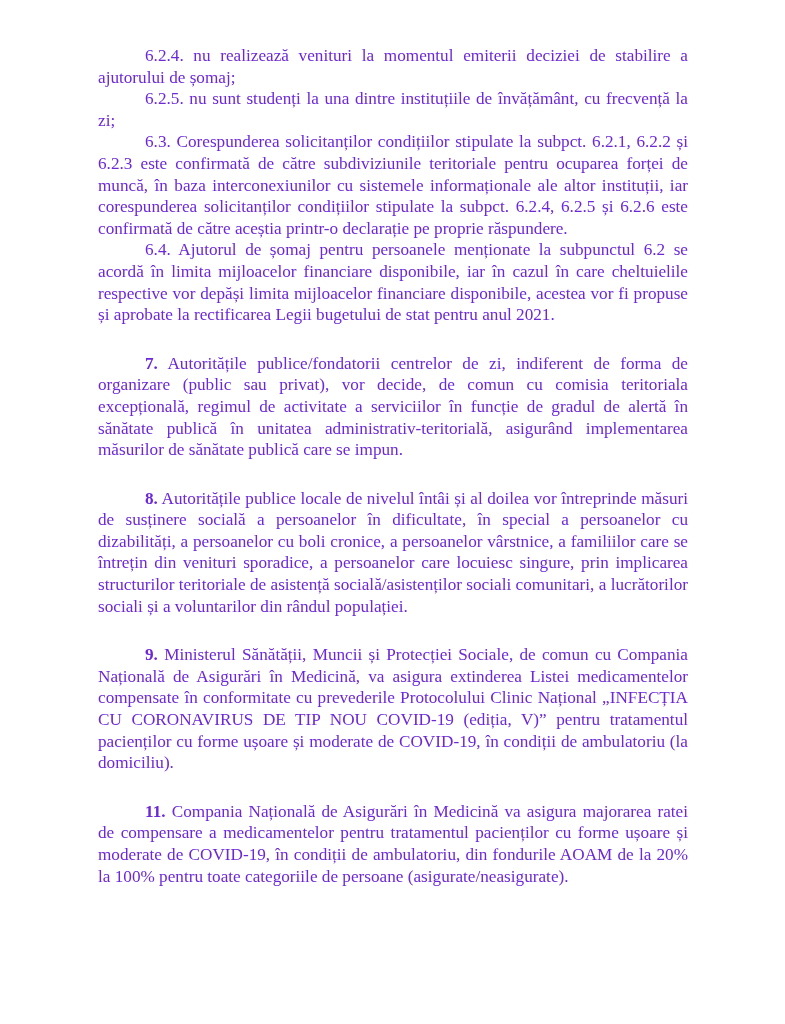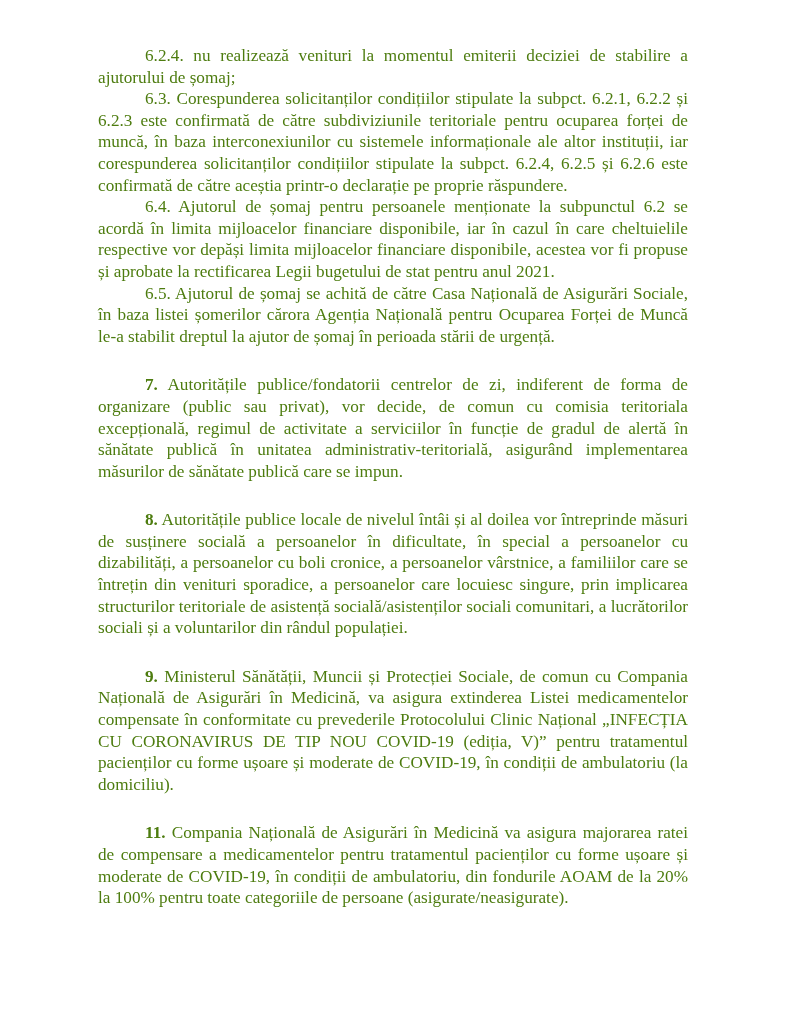--- a/index.html
+++ b/index.html
@@ -5,35 +5,35 @@
   html, body { margin: 0; padding: 0; background: #ffffff; }
   body { width: 785px; height: 1024px; overflow: hidden; position: relative; }
   .page {
     position: absolute;
     left: 98px;
     top: 45px;
     width: 590px;
     font-family: "Liberation Serif", "DejaVu Serif", serif;
     font-size: 17.2px;
     line-height: 21.6px;
-    color: #4d7c0f;
+    color: #6d28d9;
     text-align: justify;
   }
   .page p { margin: 0; text-indent: 47px; }
   .page p.gap { margin-top: 27px; }
   .num { font-weight: bold; }
 </style>
 </head>
 <body>
 
 <div class="page">
   <p><span>6.2.4. nu realizează venituri la momentul emiterii deciziei de stabilire a ajutorului de șomaj;</span></p>
+  <p><span>6.2.5. nu sunt studenți la una dintre instituțiile de învățământ, cu frecvență la zi;</span></p>
   <p><span>6.3. Corespunderea solicitanților condițiilor stipulate la subpct. 6.2.1, 6.2.2 și 6.2.3 este confirmată de către subdiviziunile teritoriale pentru ocuparea forței de muncă, în baza interconexiunilor cu sistemele informaționale ale altor instituții, iar corespunderea solicitanților condițiilor stipulate la subpct. 6.2.4, 6.2.5 și 6.2.6 este confirmată de către aceștia printr-o declarație pe proprie răspundere.</span></p>
   <p><span>6.4. Ajutorul de șomaj pentru persoanele menționate la subpunctul 6.2 se acordă în limita mijloacelor financiare disponibile, iar în cazul în care cheltuielile respective vor depăși limita mijloacelor financiare disponibile, acestea vor fi propuse și aprobate la rectificarea Legii bugetului de stat pentru anul 2021.</span></p>
-  <p><span>6.5. Ajutorul de șomaj se achită de către Casa Națională de Asigurări Sociale, în baza listei șomerilor cărora Agenția Națională pentru Ocuparea Forței de Muncă le-a stabilit dreptul la ajutor de șomaj în perioada stării de urgență.</span></p>
 
   <p class="gap"><span class="num">7.</span> <span>Autoritățile publice/fondatorii centrelor de zi, indiferent de forma de organizare (public sau privat), vor decide, de comun cu comisia teritoriala excepțională, regimul de activitate a serviciilor în funcție de gradul de alertă în sănătate publică în unitatea administrativ-teritorială, asigurând implementarea măsurilor de sănătate publică care se impun.</span></p>
 
   <p class="gap"><span class="num">8.</span> <span>Autoritățile publice locale de nivelul întâi și al doilea vor întreprinde măsuri de susținere socială a persoanelor în dificultate, în special a persoanelor cu dizabilități, a persoanelor cu boli cronice, a persoanelor vârstnice, a familiilor care se întrețin din venituri sporadice, a persoanelor care locuiesc singure, prin implicarea structurilor teritoriale de asistență socială/asistenților sociali comunitari, a lucrătorilor sociali și a voluntarilor din rândul populației.</span></p>
 
   <p class="gap"><span class="num">9.</span> <span>Ministerul Sănătății, Muncii și Protecției Sociale, de comun cu Compania Națională de Asigurări în Medicină, va asigura extinderea Listei medicamentelor compensate în conformitate cu prevederile Protocolului Clinic Național „INFECȚIA CU CORONAVIRUS DE TIP NOU COVID-19 (ediția, V)” pentru tratamentul pacienților cu forme ușoare și moderate de COVID-19, în condiții de ambulatoriu (la domiciliu).</span></p>
 
   <p class="gap"><span class="num">11.</span> <span>Compania Națională de Asigurări în Medicină va asigura majorarea ratei de compensare a medicamentelor pentru tratamentul pacienților cu forme ușoare și moderate de COVID-19, în condiții de ambulatoriu, din fondurile AOAM de la 20% la 100% pentru toate categoriile de persoane (asigurate/neasigurate).</span></p>
 </div>
 

